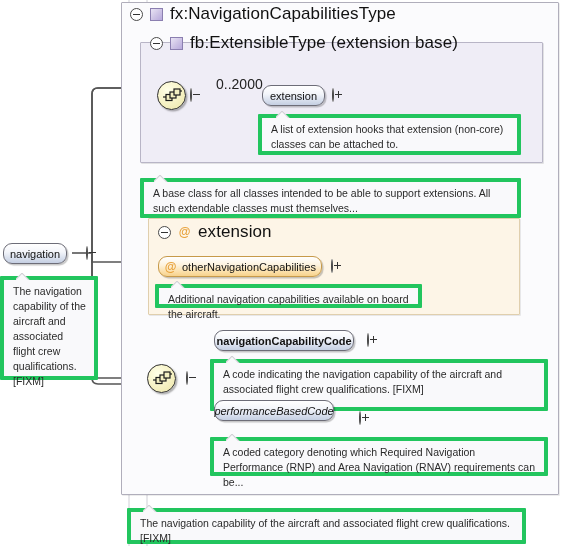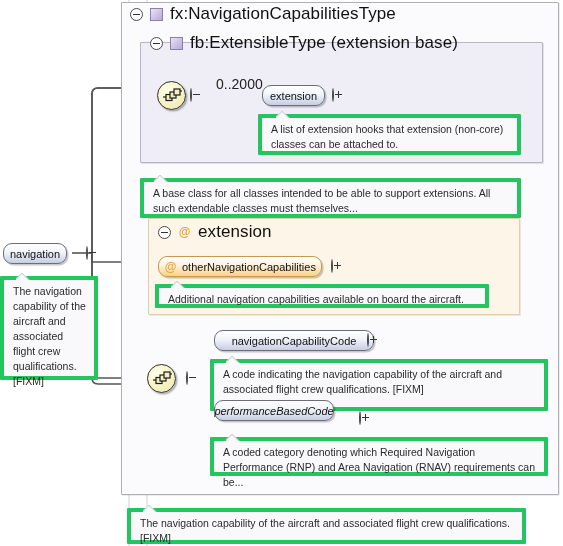--- a/index.html
+++ b/index.html
@@ -289,42 +289,42 @@
   </div>
 
   
   <div class="node attrnode" style="left:158px; top:256px; width:164px;">
     <span class="at-glyph">@</span>
     <span>otherNavigationCapabilities</span>
   </div>
   <span class="toggle plus abs" style="left:327px; top:260px;"></span>
 
   
-  <div class="doc" style="left:155px; top:284px; width:334px; height:24px;">
+  <div class="doc" style="left:155px; top:284px; width:267px; height:24px;">
     <span class="tail" style="left:12px;"></span>
     <span>Additional navigation capabilities available on board the aircraft.</span>
   </div>
 
   
   <div class="seq" style="left:147px; top:364px;">
     <svg width="21" height="17" viewBox="0 0 21 17">
       <g stroke="#1c1c1c" stroke-width="1.2" fill="none">
         <path d="M1 9 H4"></path>
           <path d="M9 6 H12"></path>
           <path d="M17 3 H20"></path>
       </g>
       <rect x="4" y="6.5" width="6" height="6" fill="#f4f0c2" stroke="#1c1c1c" stroke-width="1.2"></rect>
       <rect x="8" y="4" width="6" height="6" fill="#f4f0c2" stroke="#1c1c1c" stroke-width="1.2"></rect>
       <rect x="12" y="1" width="6" height="6" fill="#f4f0c2" stroke="#1c1c1c" stroke-width="1.2"></rect>
     </svg>
   </div>
   <span class="toggle abs" style="left:180px; top:372px;"></span>
 
   
-  <div class="node" style="left:214px; top:330px; width:160px;">
+  <div class="node" style="left:214px; top:330px; width:140px;font-weight:bold;">
     <span>navigationCapabilityCode</span>
   </div>
   <span class="toggle plus abs" style="left:359px; top:334px;"></span>
 
   <div class="doc" style="left:210px; top:359px; width:338px; height:52px;">
     <span class="tail" style="left:12px;"></span>
     <span>A code indicating the navigation capability of the aircraft and associated flight crew qualifications. [FIXM]</span>
   </div>
 
   

